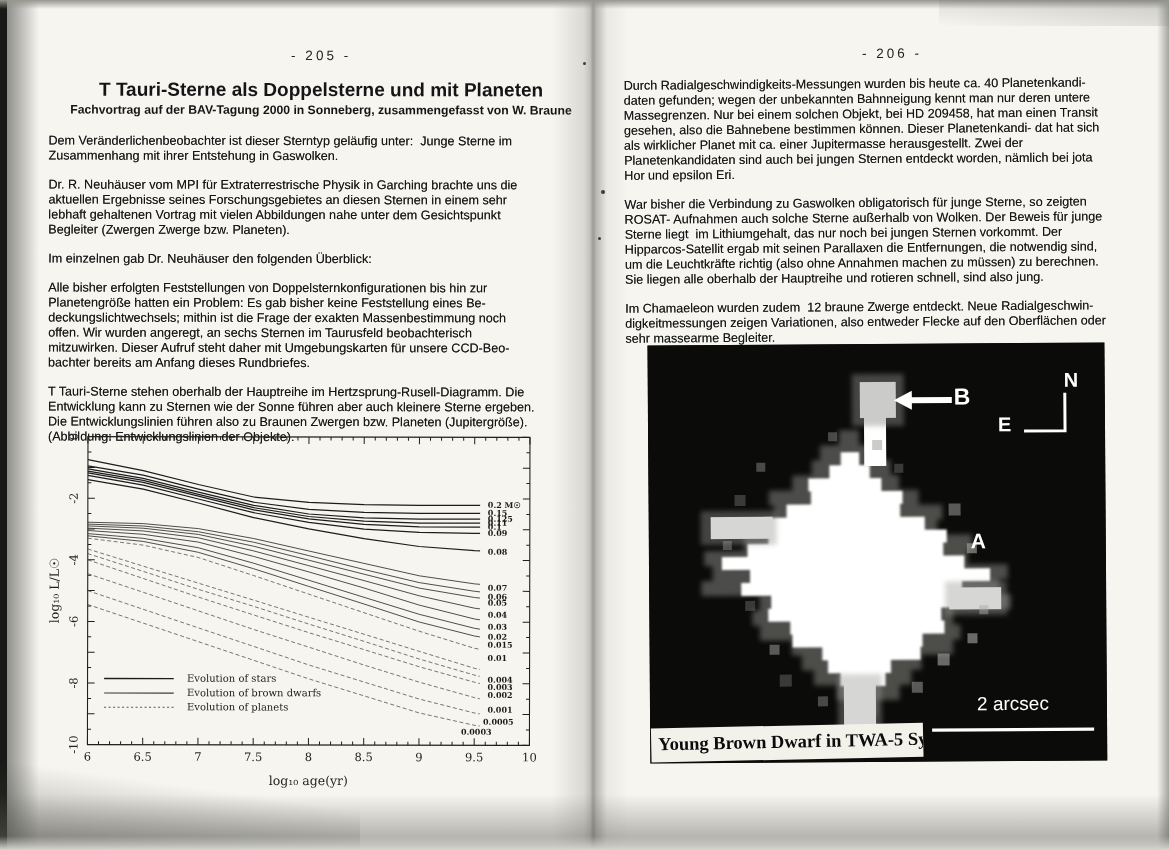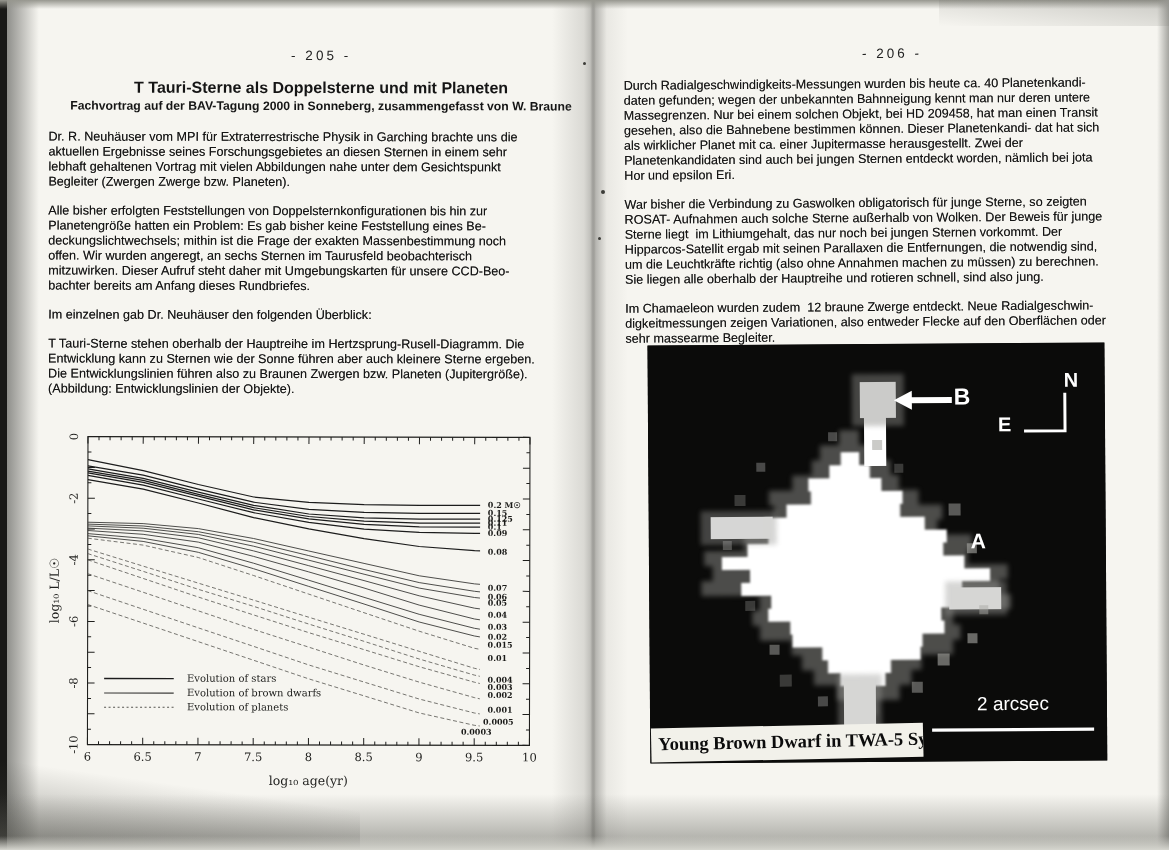--- a/index.html
+++ b/index.html
@@ -21,21 +21,21 @@
   .bl-wedge{left:0;bottom:0;width:360px;height:95px;background:linear-gradient(8deg,rgba(66,66,60,.5),rgba(66,66,60,0) 62%);}
   .tr-shade{right:0;top:0;width:230px;height:26px;background:linear-gradient(to top right,rgba(120,120,114,0),rgba(120,120,114,.35));}
   .speck{width:4px;height:4px;border-radius:50%;background:#3c3c38;}
 
   
   .page{position:absolute;top:0;height:850px;}
   .left-page{left:37px;width:548px;transform:rotate(.1deg);}
   .right-page{left:588px;width:575px;transform:rotate(-.4deg);}
 
   .pagenum{width:100%;text-align:center;font-size:13.5px;letter-spacing:3px;color:#222;}
-  .doc-title{text-align:center;font-weight:bold;font-size:16px;margin:0;}
+  .doc-title{text-align:center;font-weight:bold;font-size:19px;margin:0;}
   .doc-subtitle{text-align:center;font-weight:bold;font-size:12.2px;margin:2px 0 0 0;}
   .para{white-space:pre-wrap;font-size:12.6px;line-height:15px;margin:0 0 14px 0;
         text-shadow:0 0 .4px rgba(20,20,20,.65);}
 
   .lp-body{position:absolute;left:11px;top:40px;width:545px;margin-top:8px;}
   .lp-text{margin-top:16px;}
   .rp-body{position:absolute;left:38px;top:46px;width:537px;}
 
   
   .chart-wrap{position:absolute;left:7px;top:430px;width:525px;height:365px;}
@@ -60,31 +60,33 @@
 <div class="scan">
 
   <div class="page left-page">
     <div class="lp-body">
       <div class="pagenum">-  205  -</div>
       <div class="lp-text">
         <p class="doc-title">T Tauri-Sterne als Doppelsterne und mit Planeten</p>
         <p class="doc-subtitle">Fachvortrag auf der BAV-Tagung 2000 in Sonneberg, zusammengefasst von W. Braune</p>
       </div>
       <div style="margin-top:17px;">
+        <p class="para">Dem Veränderlichenbeobachter ist dieser Sterntyp geläufig unter:  Junge Sterne im
+Zusammenhang mit ihrer Entstehung in Gaswolken.</p>
         <p class="para">Dr. R. Neuhäuser vom MPI für Extraterrestrische Physik in Garching brachte uns die
 aktuellen Ergebnisse seines Forschungsgebietes an diesen Sternen in einem sehr
 lebhaft gehaltenen Vortrag mit vielen Abbildungen nahe unter dem Gesichtspunkt
 Begleiter (Zwergen Zwerge bzw. Planeten).</p>
+        <p class="para">Im einzelnen gab Dr. Neuhäuser den folgenden Überblick:</p>
         <p class="para">Alle bisher erfolgten Feststellungen von Doppelsternkonfigurationen bis hin zur
 Planetengröße hatten ein Problem: Es gab bisher keine Feststellung eines Be-
 deckungslichtwechsels; mithin ist die Frage der exakten Massenbestimmung noch
 offen. Wir wurden angeregt, an sechs Sternen im Taurusfeld beobachterisch
 mitzuwirken. Dieser Aufruf steht daher mit Umgebungskarten für unsere CCD-Beo-
 bachter bereits am Anfang dieses Rundbriefes.</p>
-        <p class="para">Im einzelnen gab Dr. Neuhäuser den folgenden Überblick:</p>
         <p class="para">T Tauri-Sterne stehen oberhalb der Hauptreihe im Hertzsprung-Rusell-Diagramm. Die
 Entwicklung kann zu Sternen wie der Sonne führen aber auch kleinere Sterne ergeben.
 Die Entwicklungslinien führen also zu Braunen Zwergen bzw. Planeten (Jupitergröße).
 (Abbildung: Entwicklungslinien der Objekte).</p>
       </div>
     </div>
     <div class="chart-wrap">
       <svg id="evo-chart" width="525" height="365">
           <defs>
             <clipPath id="lineclip">

